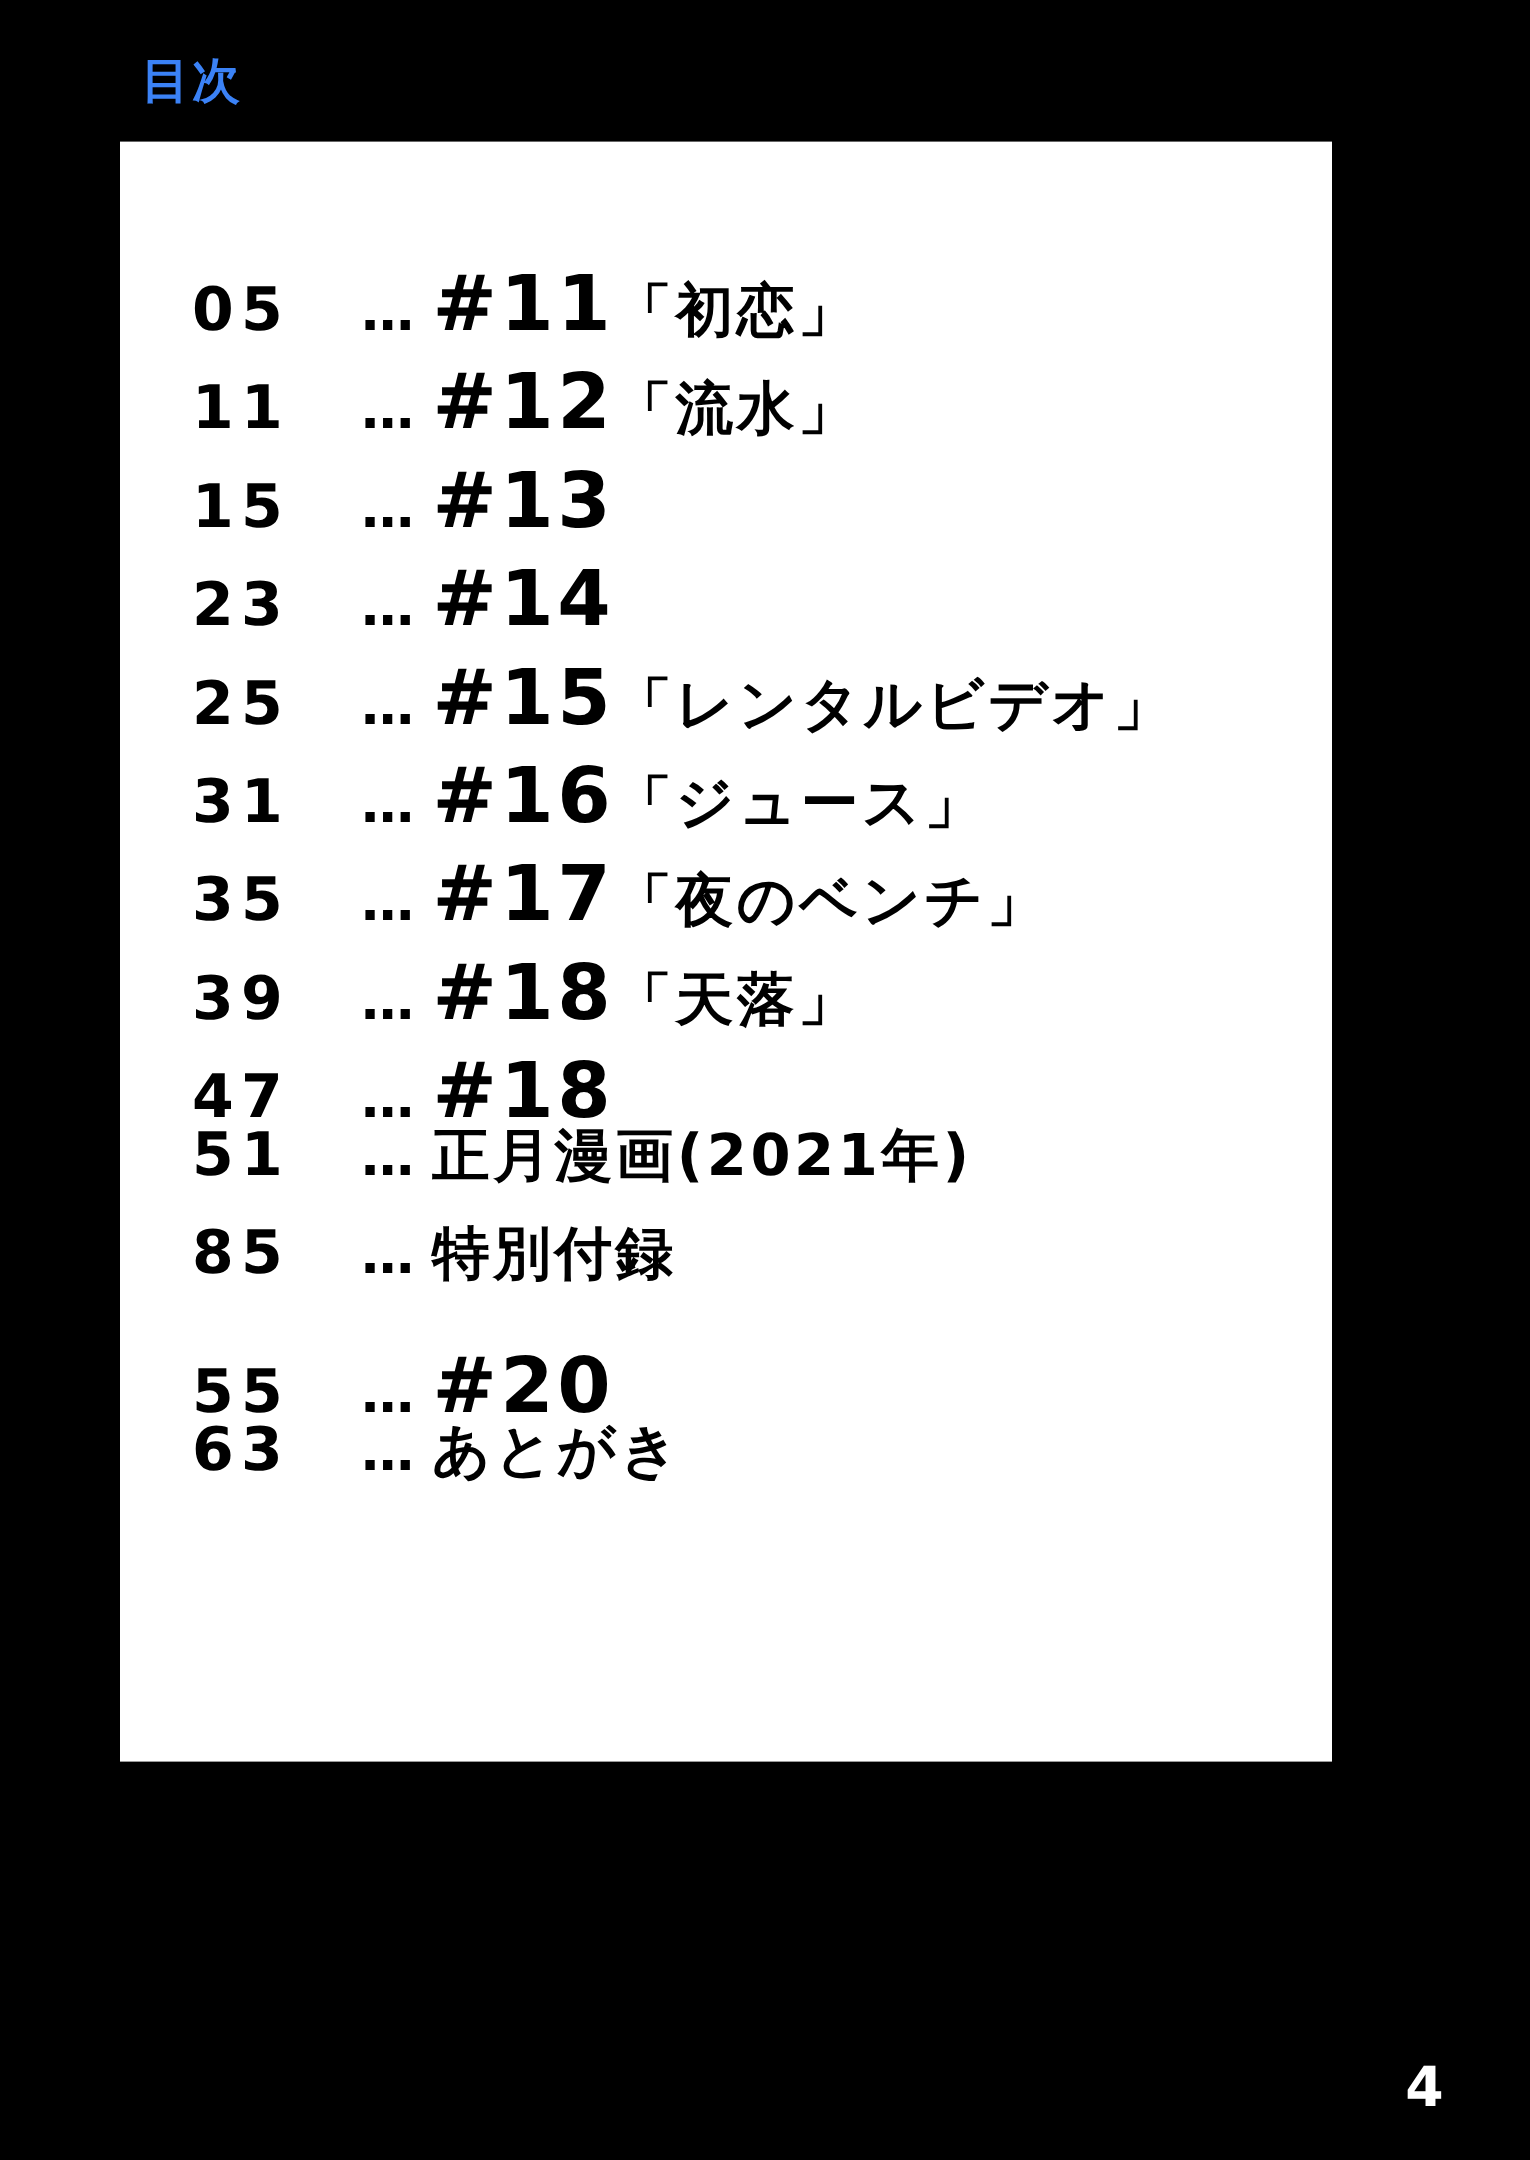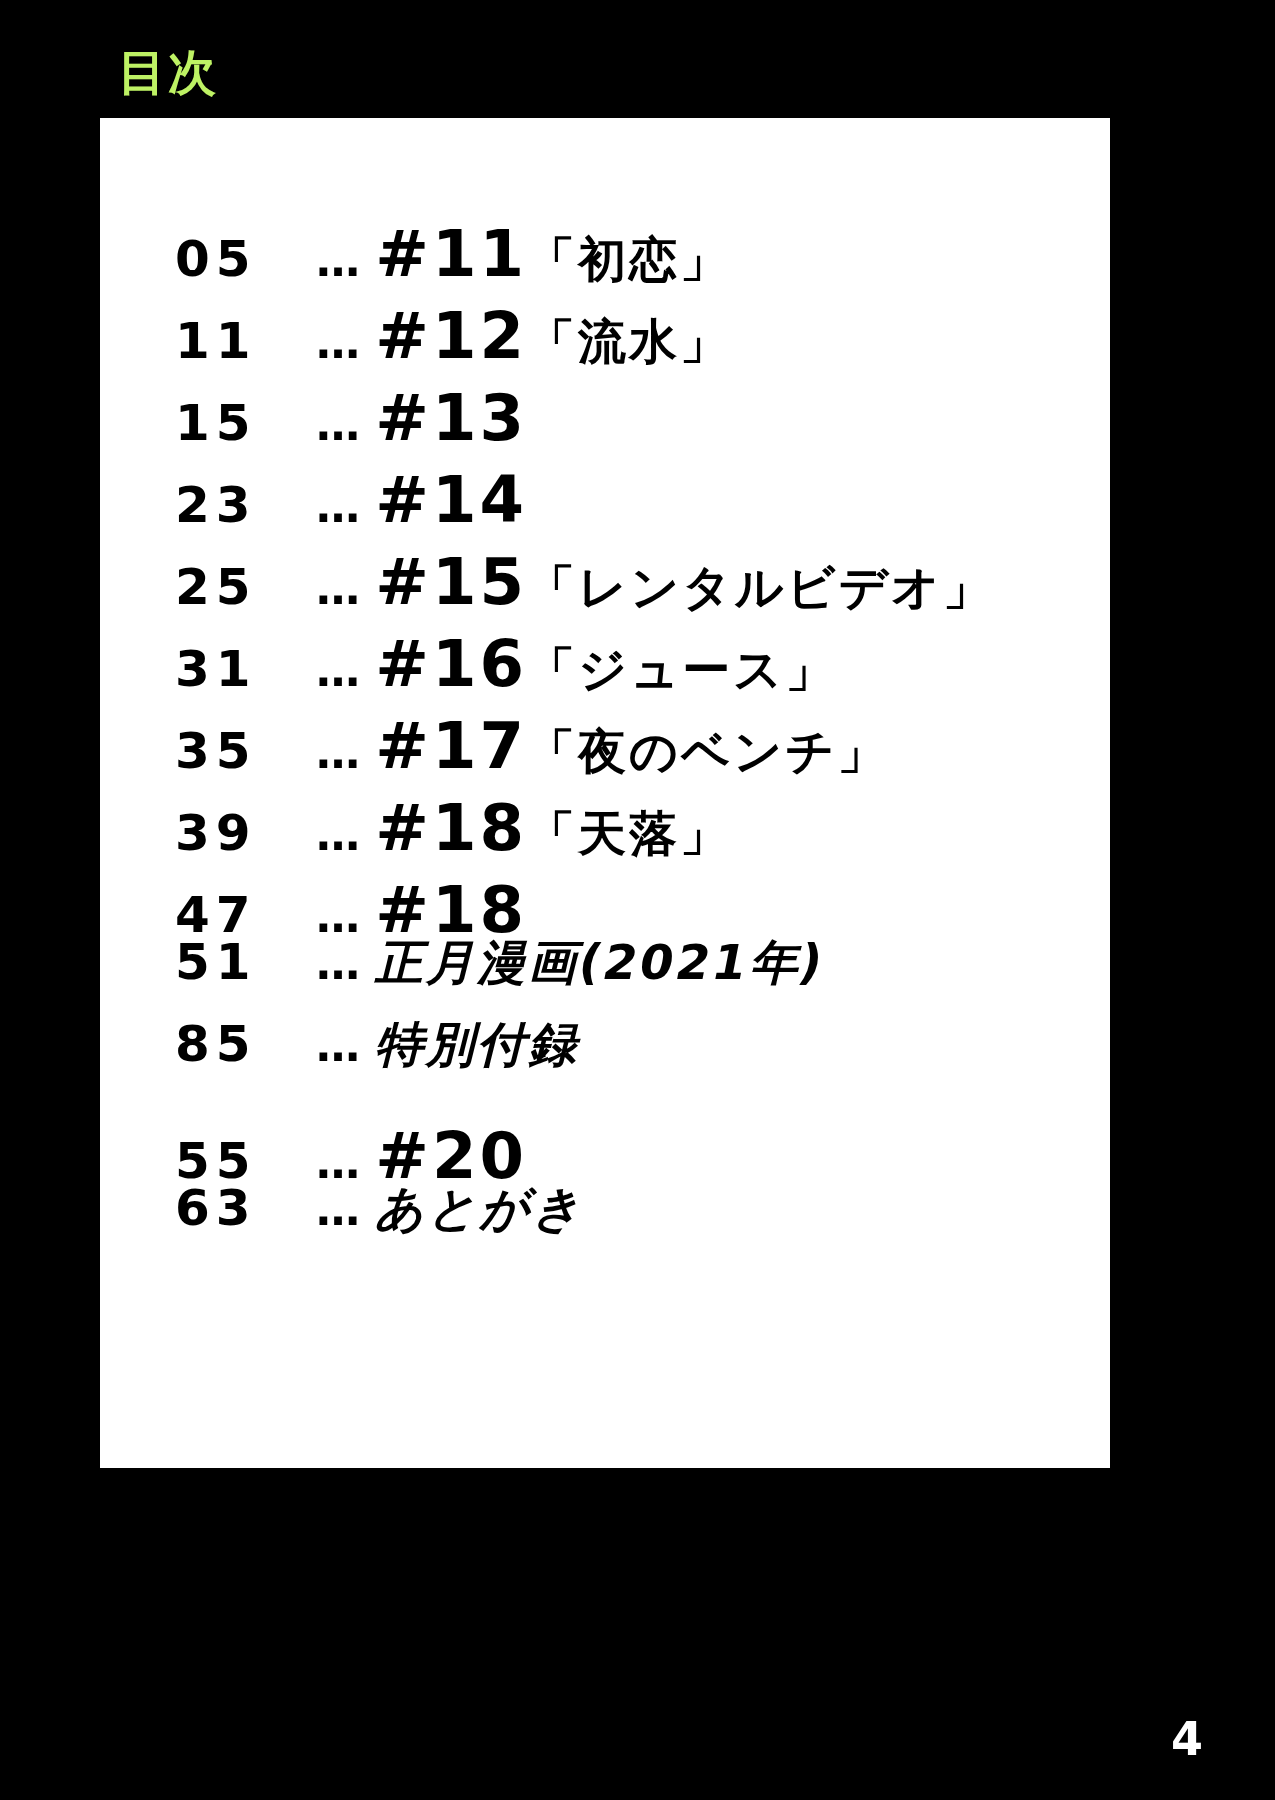--- a/index.html
+++ b/index.html
@@ -18,41 +18,41 @@
   .page {
     position: absolute;
     inset: 0;
     background: #000000;
   }
 
   .toc-heading {
     position: absolute;
     left: 118px;
     top: 48px;
-    color: #bef264;
-    font-size: 48px;
+    color: #3b82f6;
+    font-size: 40px;
     font-weight: bold;
     letter-spacing: 2px;
     line-height: 1;
     font-family: "DejaVu Sans", sans-serif;
     text-align: right;
   }
 
   .paper {
     position: absolute;
     left: 100px;
     top: 118px;
     width: 1010px;
     height: 1350px;
     background: #ffffff;
   }
 
   .toc-list {
     position: absolute;
-    left: 75px;
+    left: 60px;
     top: 75px;
     right: 20px;
     display: flex;
     flex-direction: column;
   }
 
   .toc-row {
     display: flex;
     align-items: baseline;
     height: 82px;
@@ -89,21 +89,20 @@
   }
 
   .toc-title {
     font-size: 48px;
     font-weight: bold;
     letter-spacing: 3px;
     font-family: "DejaVu Sans", sans-serif;
   }
   .toc-row.no-num .toc-title {
     margin-left: 0;
-    font-style: italic;
   }
 
   .page-number {
     position: absolute;
     right: 72px;
     bottom: 38px;
     color: #ffffff;
     font-size: 46px;
     font-weight: bold;
     line-height: 1;

